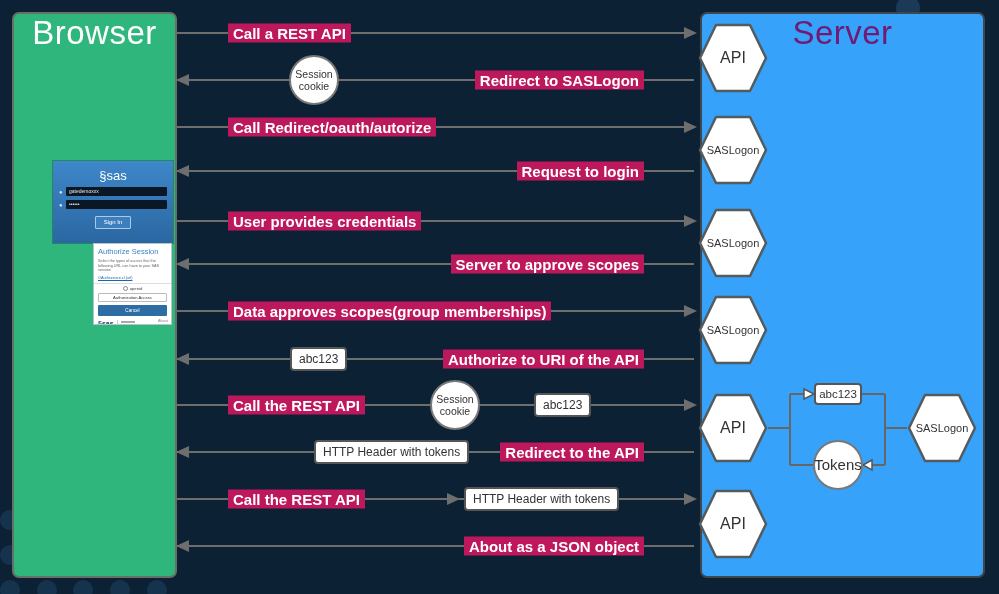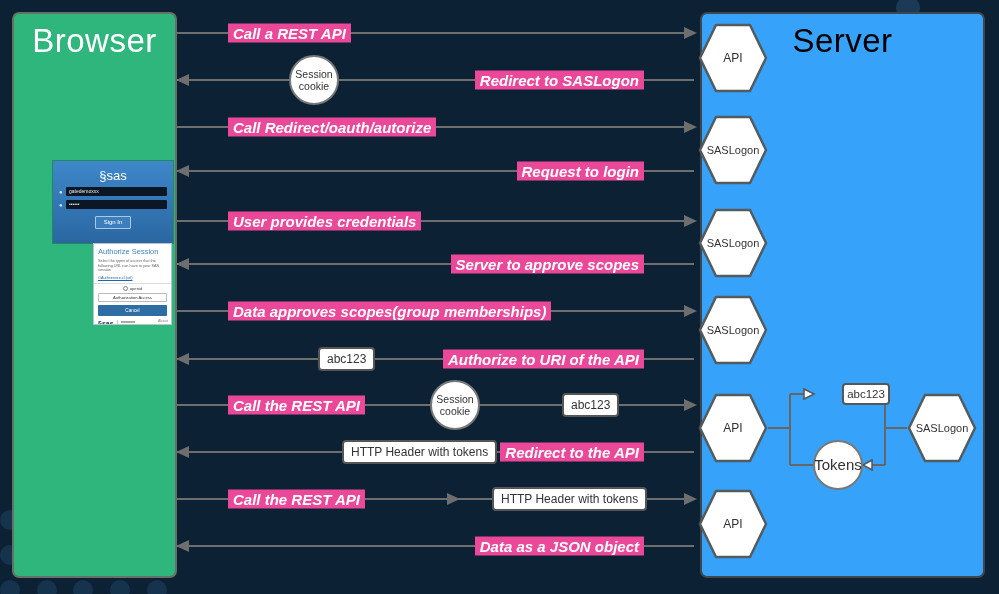--- a/index.html
+++ b/index.html
@@ -8,59 +8,59 @@
     background:#0d2134;
     font-family:"Liberation Sans", sans-serif;
   }
   .bg-dot{position:absolute;border-radius:50%;background:#16334e;width:20px;height:20px;}
   .bg-dot.tr{width:24px;height:24px;background:#1b3a58;}
 
   
   .actor{position:absolute;top:12px;height:566px;border-radius:7px;box-sizing:border-box;}
   .actor-browser{left:12px;width:165px;background:#2fb67c;border:2px solid #667066;}
   .actor-server{left:700px;width:285px;background:#36a2fa;border:2px solid #3f464c;}
-  .actor-title{display:block;text-align:center;font-size:33px;margin-top:8px;letter-spacing:.5px;}
+  .actor-title{display:block;text-align:center;font-size:33px;letter-spacing:.5px;}
   .actor-browser .actor-title{color:#ffffff;}
-  .actor-server .actor-title{color:#000000;}
+  .actor-server .actor-title{color:#701a75;}
 
   
   .msg-row{position:absolute;left:177px;width:519px;height:0;}
   .msg-line{position:absolute;left:0;right:2px;top:-1px;height:2px;background:#6e6e6e;}
   .ah{position:absolute;width:0;height:0;top:-6px;}
   .ah-right{right:-1px;border-left:13px solid #6e6e6e;border-top:6px solid transparent;border-bottom:6px solid transparent;}
   .ah-left{left:-1px;border-right:13px solid #6e6e6e;border-top:6px solid transparent;border-bottom:6px solid transparent;}
   .ah-mid{border-left:13px solid #6e6e6e;border-top:6px solid transparent;border-bottom:6px solid transparent;right:auto;}
   .msg-label{
     position:absolute;top:0;transform:translateY(-50%);
-    background:#ec4899;color:#ffffff;font-weight:bold;font-size:15px;
-    padding:1px 5px;white-space:nowrap;font-style:italic;
+    background:#be185d;color:#ffffff;font-weight:bold;font-size:15px;
+    padding:1px 5px;white-space:nowrap;
   }
   .msg-label.al{left:51px;}
   .msg-label.ar{right:52px;}
 
   
   .cookie-circle{
     position:absolute;top:-25px;width:50px;height:50px;border-radius:50%;
     background:#fff;border:2px solid #787878;box-sizing:border-box;
     display:flex;align-items:center;justify-content:center;text-align:center;
     font-size:10.5px;line-height:1.15;color:#333;
   }
   .tag-rect{
     position:absolute;top:-12px;height:24px;background:#fff;border:2px solid #565656;
     border-radius:4px;box-sizing:border-box;color:#333;font-size:12px;
-    display:flex;align-items:center;justify-content:center;padding:0 7px;white-space:nowrap;margin-left:28px;
+    display:flex;align-items:center;justify-content:center;padding:0 7px;white-space:nowrap;
   }
 
   
   .hex{position:absolute;width:70px;height:70px;}
   .hex svg{position:absolute;left:0;top:0;}
   .hex-label{
     position:absolute;left:0;top:0;width:100%;height:100%;
     display:flex;align-items:center;justify-content:center;
-    font-size:12px;color:#333;
+    font-size:16px;color:#333;
   }
   .inner-svg{position:absolute;left:690px;top:370px;}
 
   
   .login-shot{
     position:absolute;left:53px;top:161px;width:120px;height:82px;
     background:linear-gradient(180deg,#3e87c9,#2a67a2);
     box-shadow:0 0 0 1px rgba(0,0,0,.25);
   }
   .login-logo{display:block;text-align:center;color:#fff;font-size:13px;margin-top:7px;}
@@ -270,14 +270,14 @@
   <div class="msg-line"></div>
   <div class="ah ah-right"></div>
   <div class="ah ah-mid" style="left:270px"></div>
   <span class="msg-label al">Call the REST API</span>
   <div class="tag-rect" style="left:287px">HTTP Header with tokens</div>
 </div>
 
 <div class="msg-row" style="top:546px">
   <div class="msg-line"></div>
   <div class="ah ah-left"></div>
-  <span class="msg-label ar">Data as a JSON object</span>
+  <span class="msg-label ar">About as a JSON object</span>
 </div>
 
 </body></html>

